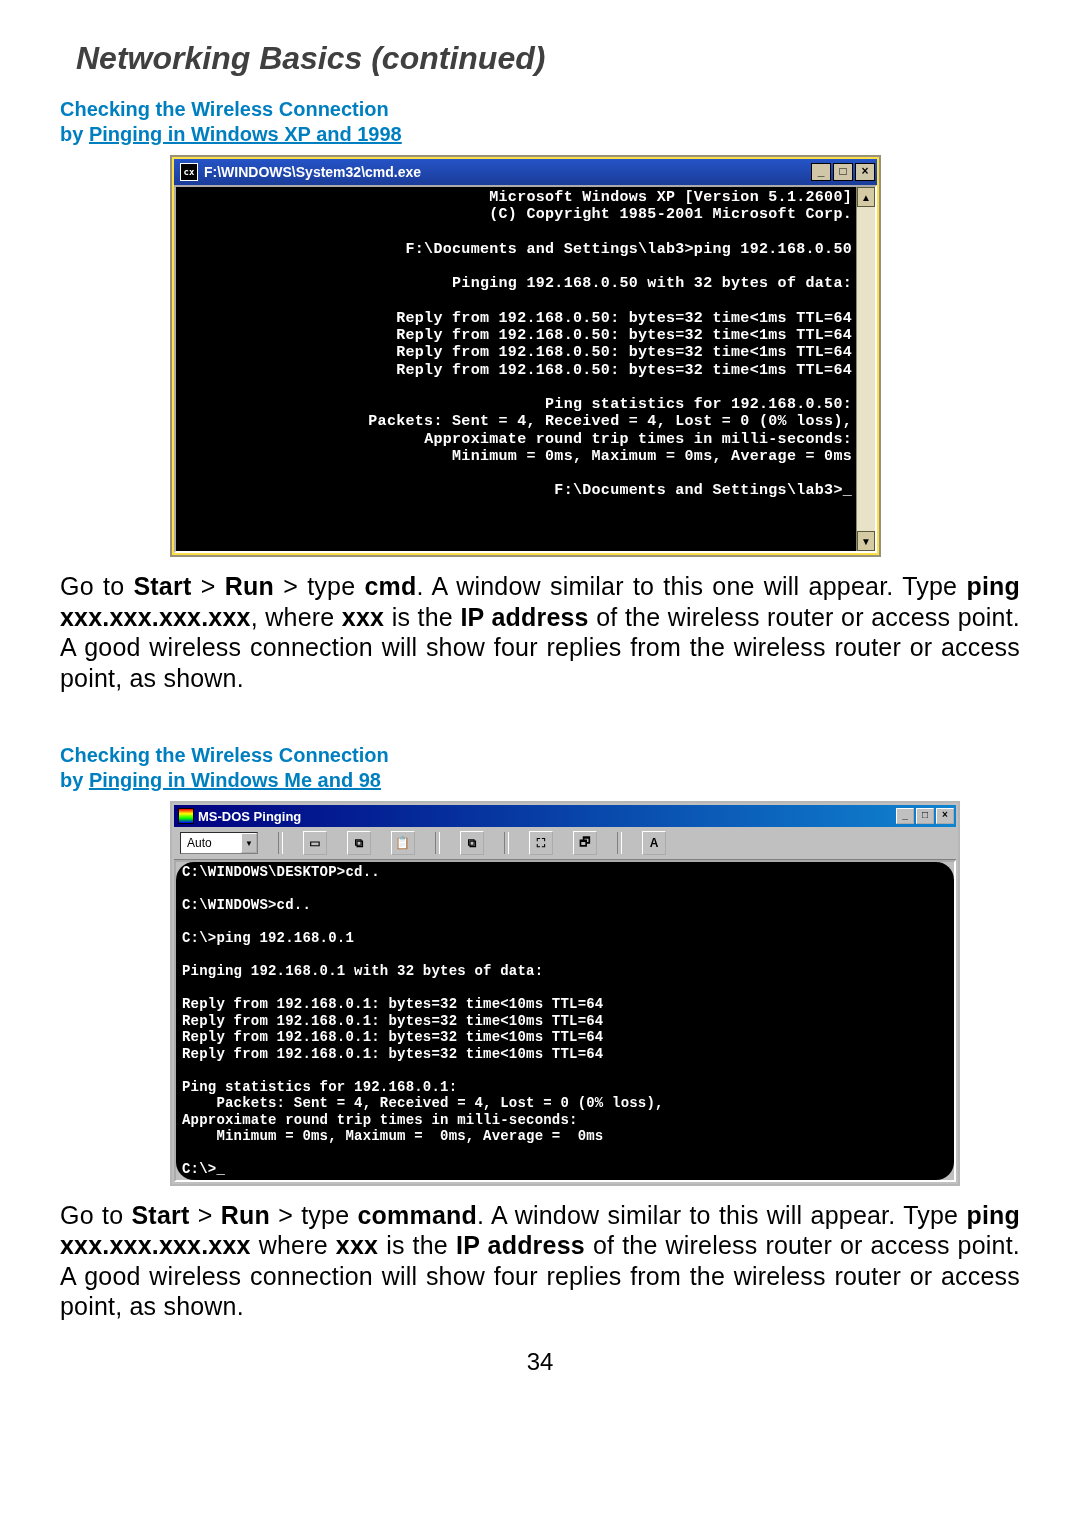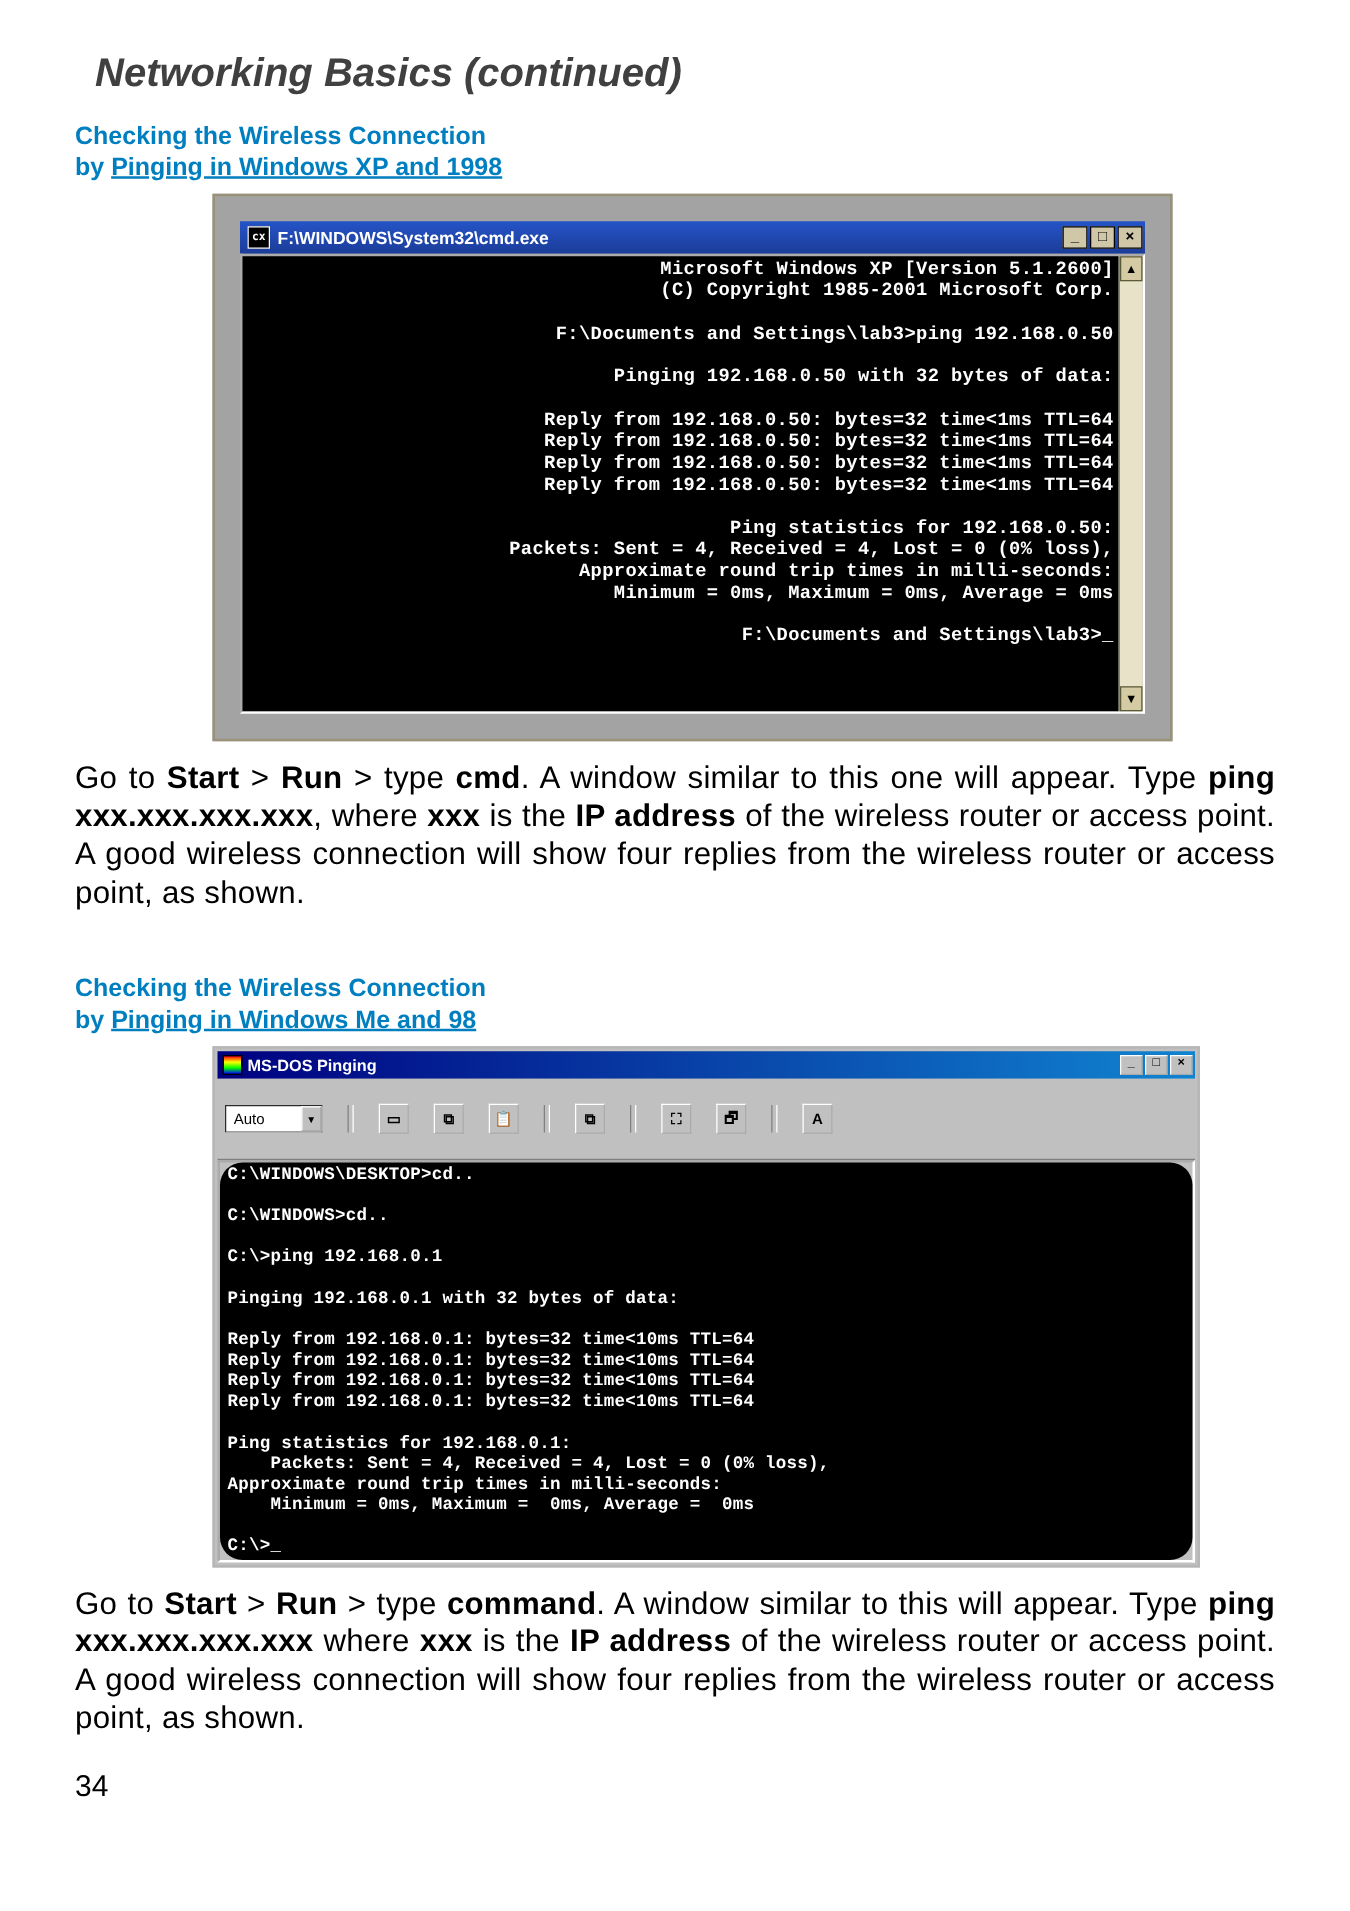--- a/index.html
+++ b/index.html
@@ -25,24 +25,24 @@
     margin: 12px 0 8px 0;
     line-height: 1.25;
   }
   h2 .underline {
     text-decoration: underline;
   }
   .figure {
     margin: 6px 0 14px 110px;
   }
   .cmd-window {
-    width: 768px;
+    width: 711px;
     border: 2px solid #9a9278;
-    background: #a3a3a3;
-    padding: 20px;
+    background: #fde047;
+    padding: 2px;
     box-sizing: border-box;
   }
   .titlebar-xp {
     display: flex;
     align-items: center;
     height: 26px;
     background: linear-gradient(#2554c7, #1b3c99);
     color: #fff;
     font-family: Tahoma, Arial, sans-serif;
     font-size: 14px;
@@ -142,21 +142,21 @@
     background:#c0c0c0;
     border:1px outset #fff;
     font-size:10px;
     line-height:12px;
     text-align:center;
     color:#000;
   }
   .toolbar-98 {
     display:flex;align-items:center;
     background:#c0c0c0;
-    padding: 19px 6px;
+    padding: 3px 6px;
     gap:20px;
     border-bottom:1px solid #808080;
     height:26px;
   }
   .tb-combo {
     width: 70px; height:20px;
     background:#fff;
     border:1px inset #808080;
     display:flex;align-items:center;
     font-size:12px;
@@ -181,20 +181,21 @@
     font-size:14px;
     line-height:1.18;
     padding:2px 6px;
     white-space:pre;
     min-height: 300px;
     font-weight:bold;
     letter-spacing:0.2px;
     border-radius:18px;
   }
   .page-num {
+    text-align:center;
     font-size:24px;
     margin-top: 10px;
   }
 </style>
 </head>
 <body>
 
 <h1>Networking Basics (continued)</h1>
 
 <h2>

